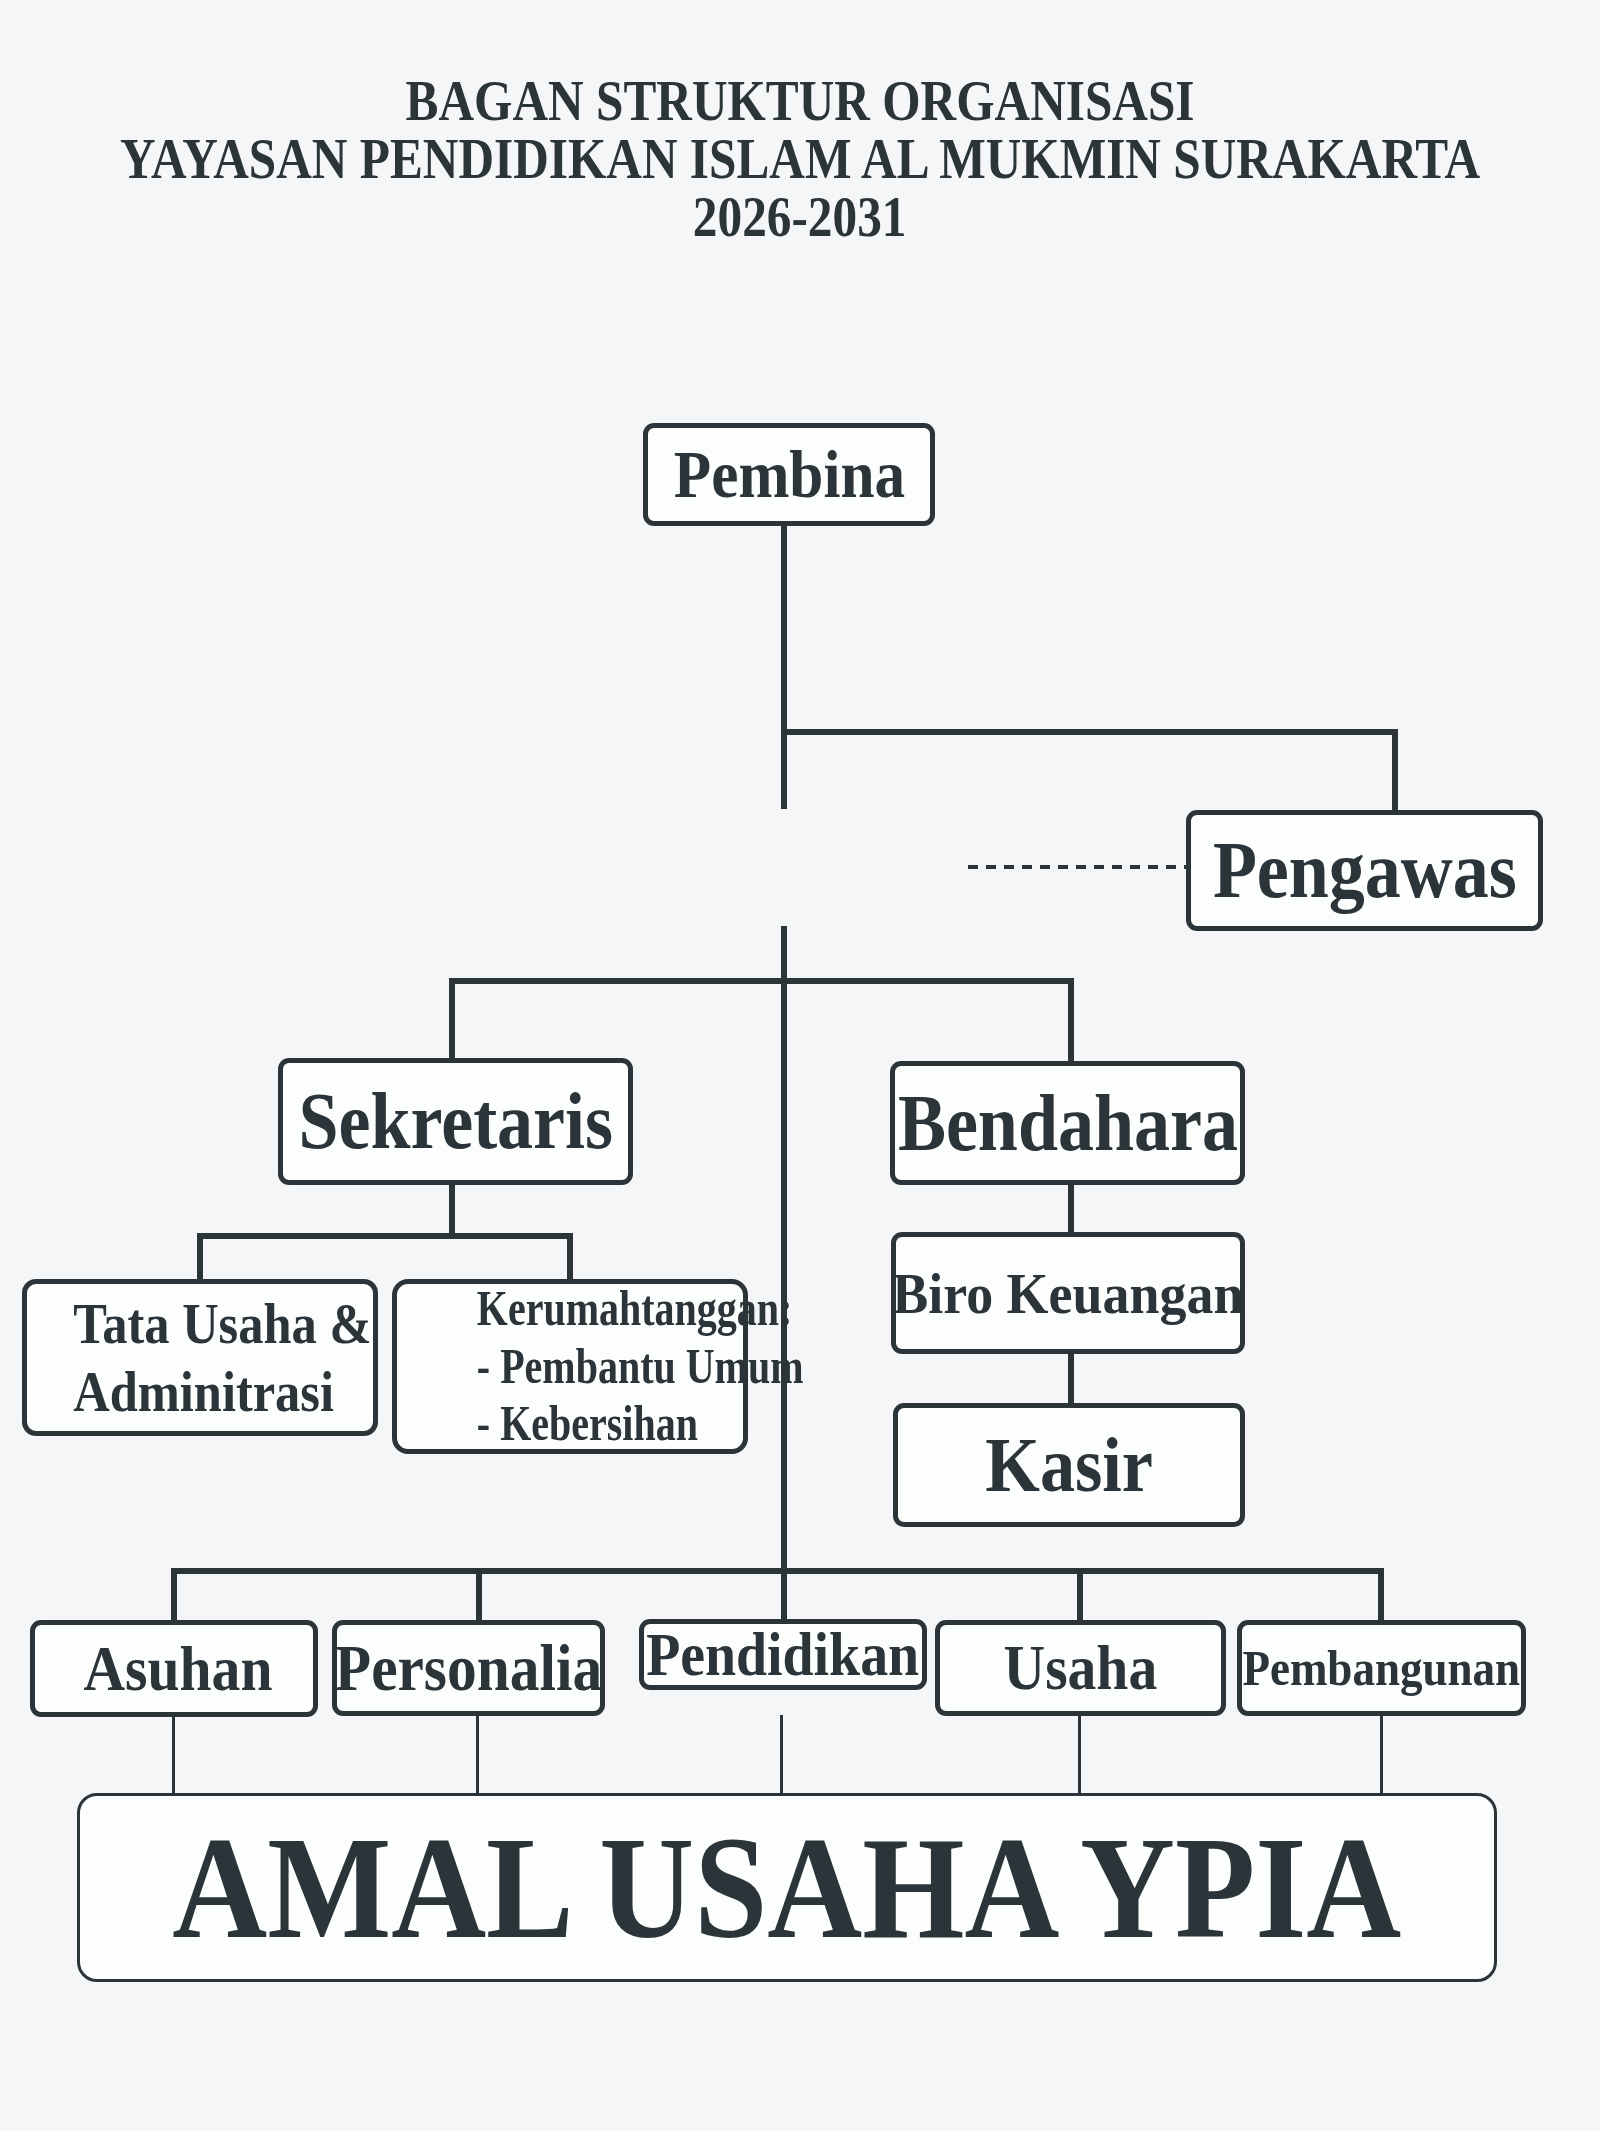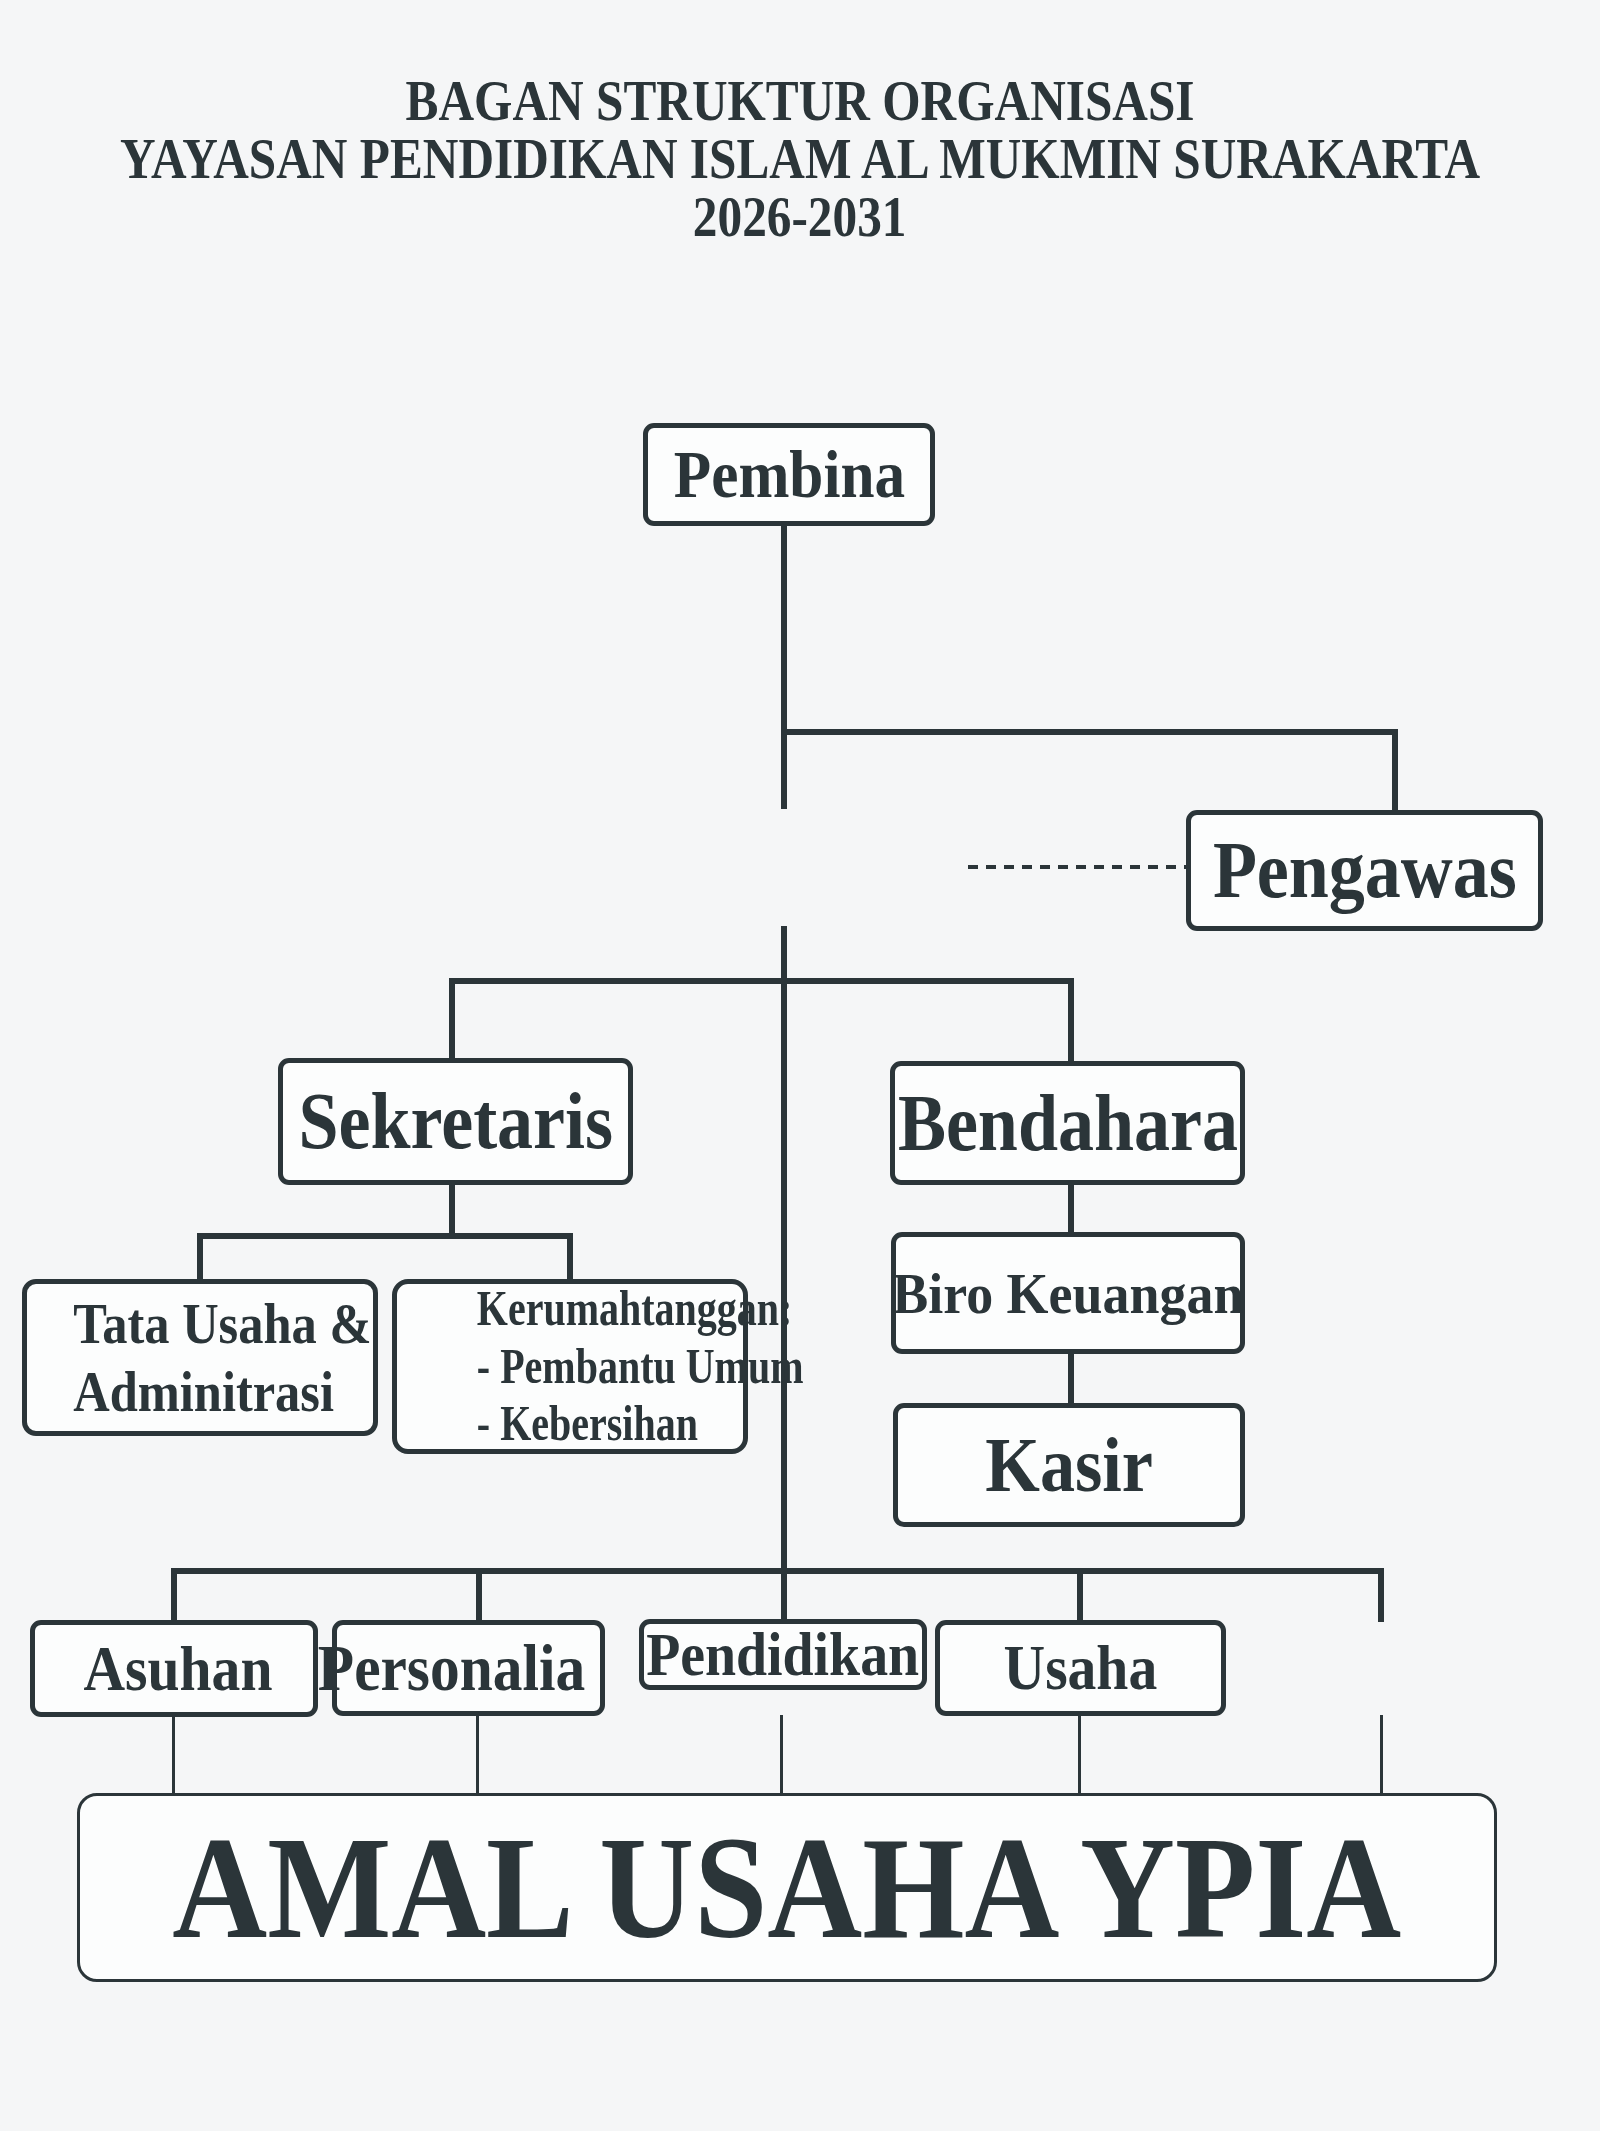--- a/index.html
+++ b/index.html
@@ -118,30 +118,33 @@
   </div>
 
   <div class="node" style="left:893px;top:1403px;width:352px;height:124px;font-size:78px;">
     <span class="lbl">Kasir</span>
   </div>
 
   <div class="node" style="left:30px;top:1620px;width:288px;height:97px;font-size:64px;padding-left:8px;">
     <span class="lbl">Asuhan</span>
   </div>
 
-  <div class="node" style="left:332px;top:1620px;width:273px;height:96px;font-size:66px;justify-content:flex-end;">
+  <div class="node" style="left:332px;top:1620px;width:273px;height:96px;font-size:66px;">
     <span class="lbl">Personalia</span>
   </div>
 
   <div class="node" style="left:639px;top:1619px;width:288px;height:71px;font-size:62px;">
     <span class="lbl">Pendidikan</span>
   </div>
 
   <div class="node" style="left:935px;top:1620px;width:291px;height:96px;font-size:64px;">
     <span class="lbl">Usaha</span>
   </div>
 
+  <div class="node" style="left:1237px;top:1620px;width:289px;height:96px;font-size:50px;">
+    <span class="lbl">Pembangunan</span>
+  </div>
 
   <div class="node" style="left:77px;top:1793px;width:1420px;height:189px;font-size:146px;border-width:3px;border-radius:20px;">
     <span class="lbl">AMAL USAHA YPIA</span>
   </div>
 
 </div>
 
 </body></html>

